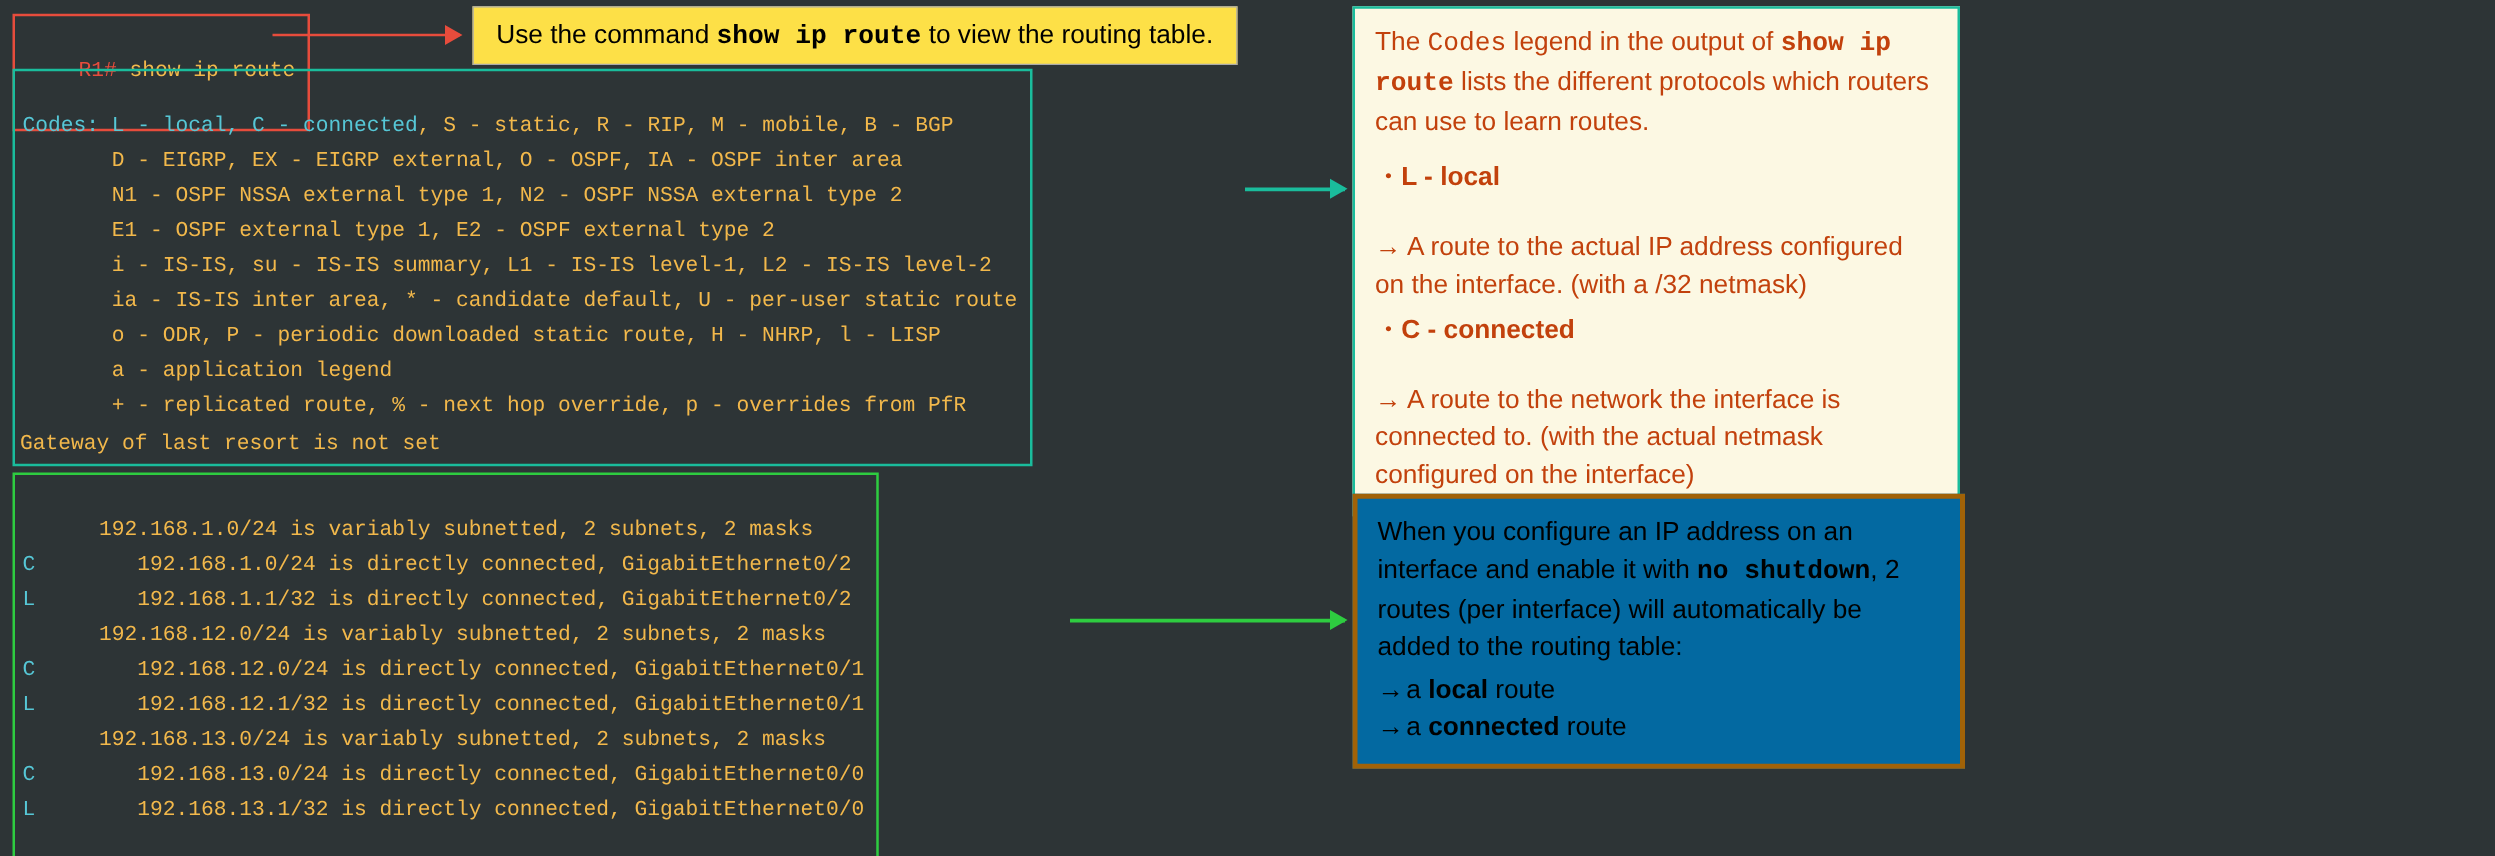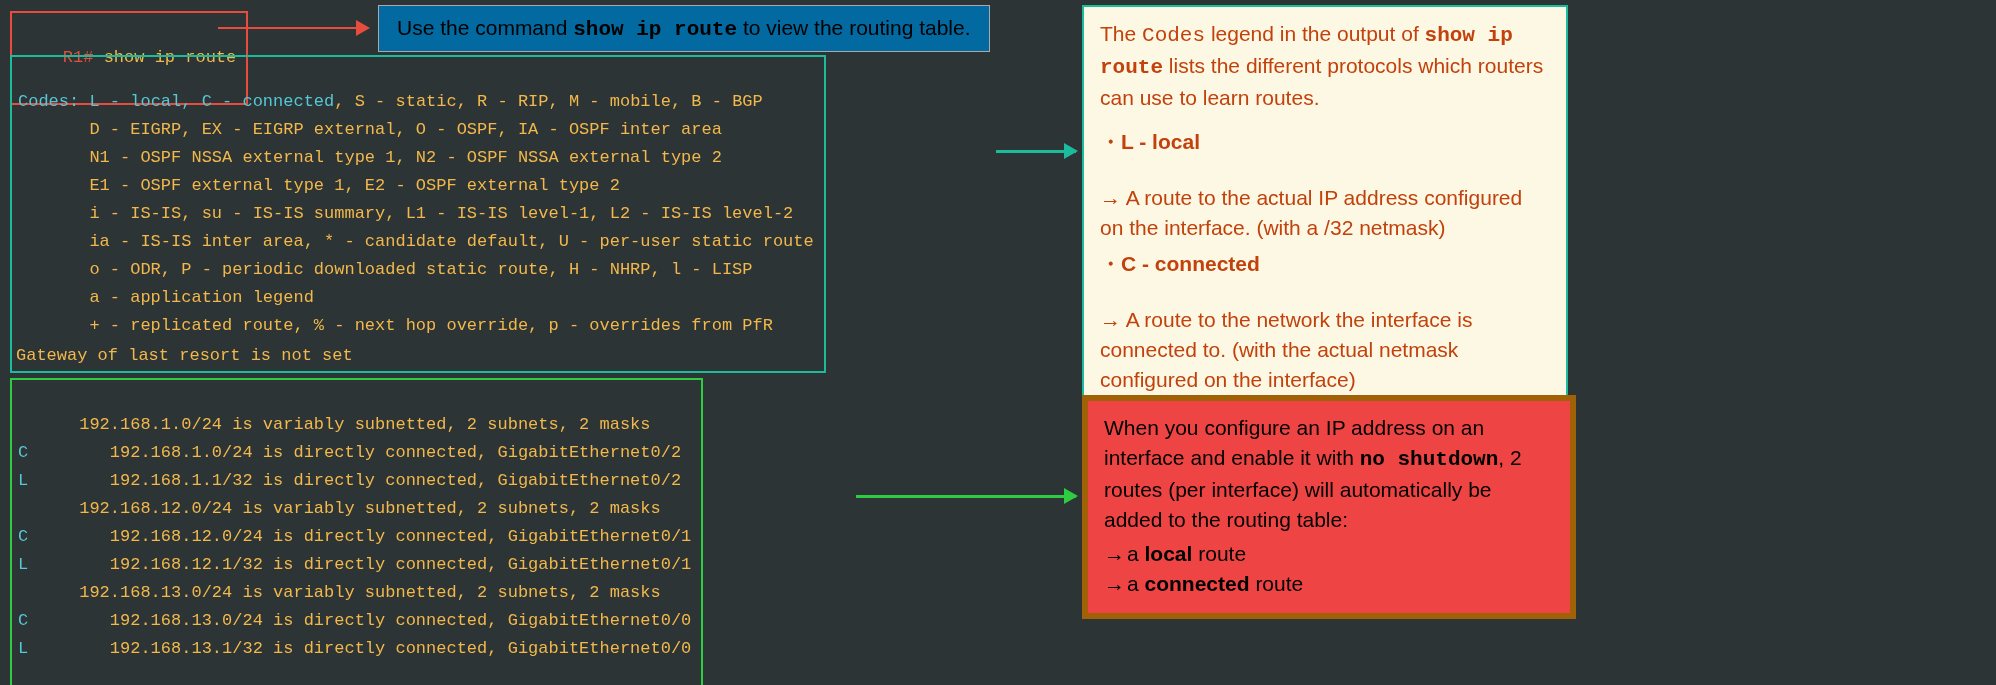--- a/index.html
+++ b/index.html
@@ -6,21 +6,21 @@
   .wrap{position:relative;width:1996px;height:685px;background:#2d3436;}
   .mono{font-family:"Consolas","Courier New",monospace;font-size:17px;line-height:28px;white-space:pre;}
   
   .prompt-box{position:absolute;left:10px;top:11px;border:2px solid #e74c3c;padding:3px 10px 3px 10px;}
   .prompt-hash{color:#e74c3c;}
   .prompt-cmd{color:#f2b84b;}
   
   .arrow1{position:absolute;left:218px;top:27px;width:150px;height:2px;background:#e74c3c;}
   .arrow1:after{content:"";position:absolute;right:-2px;top:-7px;border-left:14px solid #e74c3c;border-top:8px solid transparent;border-bottom:8px solid transparent;}
   
-  .top-callout{position:absolute;left:378px;top:5px;background:#0369a1;border:1px solid #aaa;padding:10px 18px;font-size:21px;color:#000;}
+  .top-callout{position:absolute;left:378px;top:5px;background:#fde047;border:1px solid #aaa;padding:10px 18px;font-size:21px;color:#000;}
   .top-callout .cmd{font-family:"Consolas","Courier New",monospace;font-weight:bold;}
   
   .codes-box{position:absolute;left:10px;top:55px;border:2px solid #1abc9c;padding:3px 10px 3px 6px;}
   .codes-box .label{color:#56c7d6;}
   .codes-box .txt{color:#f2b84b;}
   .codes-box .hi{color:#56c7d6;}
   
   .gateway{position:absolute;left:16px;top:342px;color:#f2b84b;}
   
   .routes-box{position:absolute;left:10px;top:378px;border:2px solid #2ecc40;padding:3px 10px 3px 6px;}
@@ -35,21 +35,21 @@
   
   .rc1{position:absolute;left:1082px;top:5px;width:450px;background:#fcf8e3;border:2px solid #1abc9c;padding:12px 16px 16px 16px;font-size:21px;line-height:30px;color:#c2410c;}
   .rc1 .cmd{font-family:"Consolas","Courier New",monospace;font-weight:bold;}
   .rc1 .codesword{font-family:"Consolas","Courier New",monospace;}
   .rc1 ul{list-style:none;padding:0;margin:14px 0 0 0;}
   .rc1 li.bullet{margin-top:6px;}
   .rc1 li.bullet:before{content:"・";font-weight:bold;}
   .rc1 li.sub{margin-left:0;margin-top:26px;}
   .rc1 li.sub:before{content:"→ ";}
   
-  .rc2{position:absolute;left:1082px;top:395px;width:450px;background:#ef4444;border:6px solid #a16207;padding:12px 16px 14px 16px;font-size:21px;line-height:30px;color:#000;}
+  .rc2{position:absolute;left:1082px;top:395px;width:450px;background:#0369a1;border:4px solid #a16207;padding:12px 16px 14px 16px;font-size:21px;line-height:30px;color:#000;}
   .rc2 .cmd{font-family:"Consolas","Courier New",monospace;font-weight:bold;}
   .rc2 ul{list-style:none;padding:0;margin:4px 0 0 0;}
   .rc2 li:before{content:"→";margin-right:2px;}
 </style>
 </head>
 <body>
 
 <div class="wrap">
 
   <div class="prompt-box mono">

